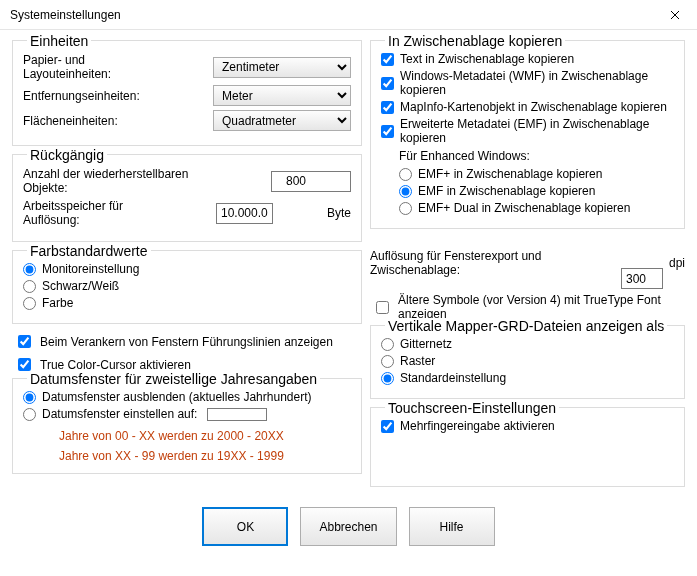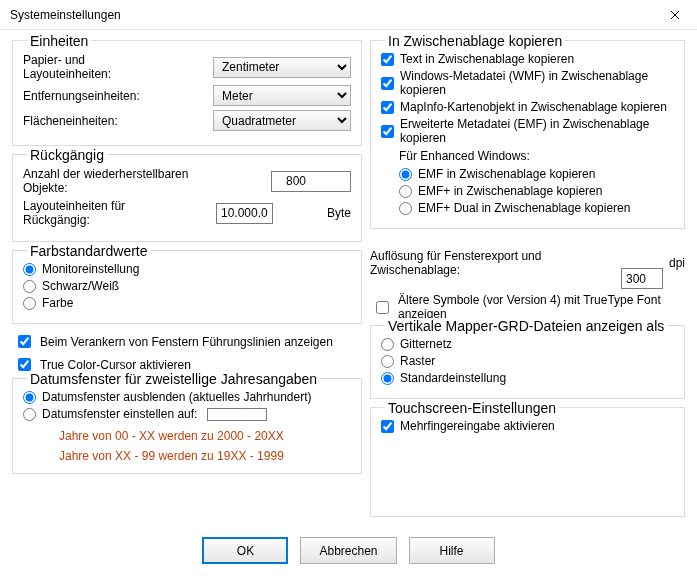--- a/index.html
+++ b/index.html
@@ -94,21 +94,21 @@
   .dimmed { color: #c2410c; }
   .plain-check { margin: 4px 0 4px 2px; display:flex; align-items:center; gap:6px; }
   .buttons {
     display: flex;
     justify-content: center;
     gap: 12px;
     padding: 6px 0 10px 0;
   }
   button.dlg {
     font: inherit;
-    height: 27px;
+    height: 39px;
     min-width: 86px;
     border: 1px solid #adadad;
     background: linear-gradient(#fdfdfd,#e6e6e6);
     cursor: pointer;
     padding: 0 18px;
   }
   button.dlg.default {
     border: 1px solid #0078d7;
     box-shadow: 0 0 0 1px #0078d7 inset;
   }
@@ -153,21 +153,21 @@
       </div>
     </div>
 
     <div class="group">
       <span class="legend">Rückgängig</span>
       <div class="row">
         <label class="lbl">Anzahl der wiederherstellbaren Objekte:</label>
         <input type="text" style="width: 80px; padding-left: 14px;" value="800">
       </div>
       <div class="row">
-        <label class="lbl">Layouteinheiten für Rückgängig:</label>
+        <label class="lbl">Arbeitsspeicher für Auflösung:</label>
         <input type="text" style="width: 57px;" value="10.000.000">
         <span style="margin-left:6px">Byte</span>
       </div>
     </div>
 
     <div class="group">
       <span class="legend">Farbstandardwerte</span>
       <label class="radio">
         <input type="radio" name="colors" checked="" style="">
         <span>Monitoreinstellung</span>
@@ -225,26 +225,26 @@
       <label class="check">
         <input type="checkbox" checked="" style="">
         <span>MapInfo-Kartenobjekt in Zwischenablage kopieren</span>
       </label>
       <label class="check">
         <input type="checkbox" checked="" style="">
         <span>Erweiterte Metadatei (EMF) in Zwischenablage kopieren</span>
       </label>
       <div class="indent1" style="margin:4px 0">Für Enhanced Windows:</div>
       <label class="radio indent1">
+        <input type="radio" name="emf" style="">
+        <span>EMF+ in Zwischenablage kopieren</span>
+      </label>
+      <label class="radio indent1">
         <input type="radio" name="emf" checked="" style="">
         <span>EMF in Zwischenablage kopieren</span>
-      </label>
-      <label class="radio indent1">
-        <input type="radio" name="emf" style="">
-        <span>EMF+ in Zwischenablage kopieren</span>
       </label>
       <label class="radio indent1">
         <input type="radio" name="emf" style="">
         <span>EMF+ Dual in Zwischenablage kopieren</span>
       </label>
     </div>
 
     <div class="inline-field">
       <span class="lbl">Auflösung für Fensterexport und Zwischenablage:</span>
       <input type="text" style="width: 42px; margin-top: 31px;" value="300">
@@ -265,21 +265,21 @@
       <label class="radio">
         <input type="radio" name="grd" style="">
         <span>Raster</span>
       </label>
       <label class="radio">
         <input type="radio" name="grd" checked="" style="">
         <span>Standardeinstellung</span>
       </label>
     </div>
 
-    <div class="group" style="padding-bottom:80px">
+    <div class="group" style="padding-bottom:50px">
       <span class="legend">Touchscreen-Einstellungen</span>
       <label class="check">
         <input type="checkbox" checked="" style="">
         <span>Mehrfingereingabe aktivieren</span>
       </label>
     </div>
 
   </div>
 </div>
 

